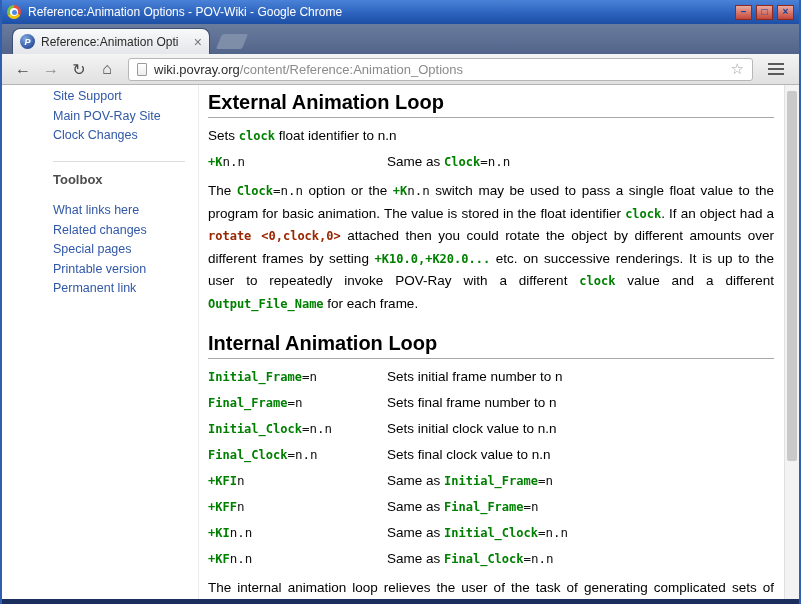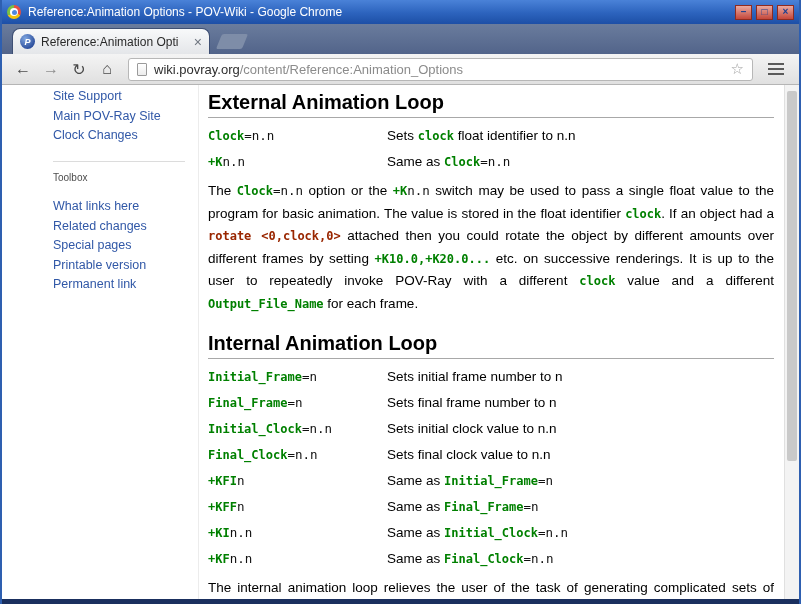--- a/index.html
+++ b/index.html
@@ -50,21 +50,21 @@
   .star { font-size:15px; color:#a0a0a0; }
   .menu-btn { width:30px; height:26px; display:flex; align-items:center; justify-content:center; }
   .menu-icon { width:16px; height:12px; border-top:2px solid #5a5a5a; border-bottom:2px solid #5a5a5a; position:relative; }
   .menu-icon::after { content:""; position:absolute; left:0; right:0; top:3px; height:2px; background:#5a5a5a; }
 
   
   .page { flex:1; display:flex; overflow:hidden; background:#fff;padding-left:28px; }
   .sidebar { width:168px; flex-shrink:0; padding:5px 0 0 23px; font-size:12.5px; }
   .side-link { display:block; color:#3158a7; text-decoration:none; line-height:13px; margin-bottom:6.5px; }
   .toolbox { margin-top:19px; border-top:1px solid #dcdcdc; padding-top:10px; width:132px; }
-  .toolbox-heading { color:#4d4d4d; font-size:10px; margin-bottom:17px; }
+  .toolbox-heading { color:#4d4d4d; font-size:13px; margin-bottom:17px;font-weight:bold; }
 
   .main { flex:1; padding:6px 10px 0 9px; border-left:1px solid #ececec; overflow:hidden; font-size:13.5px; color:#000; }
   h2.wiki-h { font-size:20px; font-weight:bold; line-height:22px; padding-bottom:4px;
               border-bottom:1px solid #a8a8a8; }
   h2.sec2 { margin-top:17px; }
   .deflist { margin-top:10px; }
   .def-row { display:flex; line-height:16px; margin-bottom:10px; }
   .def-term { width:179px; flex-shrink:0; }
   .para { text-align:justify; line-height:21.5px; margin-top:8px; }
   .para-tight { margin-top:3px; }
@@ -132,21 +132,20 @@
         <a href="#" class="side-link">Permanent link</a>
       </div>
     </div>
 
     <div class="main">
 
       <h2 class="wiki-h">External Animation Loop</h2>
 
       <div class="deflist">
         <div class="def-row">
-          <span class="def-term"><span class="seg-c">Clock</span><span class="seg-m">=n.n</span></span>
           <span class="def-desc"><span class="seg-t">Sets </span><span class="seg-c">clock</span><span class="seg-t"> float identifier to n.n</span></span>
         </div>
         <div class="def-row">
           <span class="def-term"><span class="seg-c">+K</span><span class="seg-m">n.n</span></span>
           <span class="def-desc"><span class="seg-t">Same as </span><span class="seg-c">Clock</span><span class="seg-m">=n.n</span></span>
         </div>
       </div>
 
       <p class="para"><span class="seg-t">The </span><span class="seg-c">Clock</span><span class="seg-m">=n.n</span><span class="seg-t"> option or the </span><span class="seg-c">+K</span><span class="seg-m">n.n</span><span class="seg-t"> switch may be used to pass a single float value to the program for basic animation. The value is stored in the float identifier </span><span class="seg-c">clock</span><span class="seg-t">. If an object had a </span><span class="seg-r">rotate &lt;0,clock,0&gt;</span><span class="seg-t"> attached then you could rotate the object by different amounts over different frames by setting </span><span class="seg-c">+K10.0,+K20.0...</span><span class="seg-t"> etc. on successive renderings. It is up to the user to repeatedly invoke POV-Ray with a different </span><span class="seg-c">clock</span><span class="seg-t"> value and a different </span><span class="seg-c">Output_File_Name</span><span class="seg-t"> for each frame.</span></p>
 

